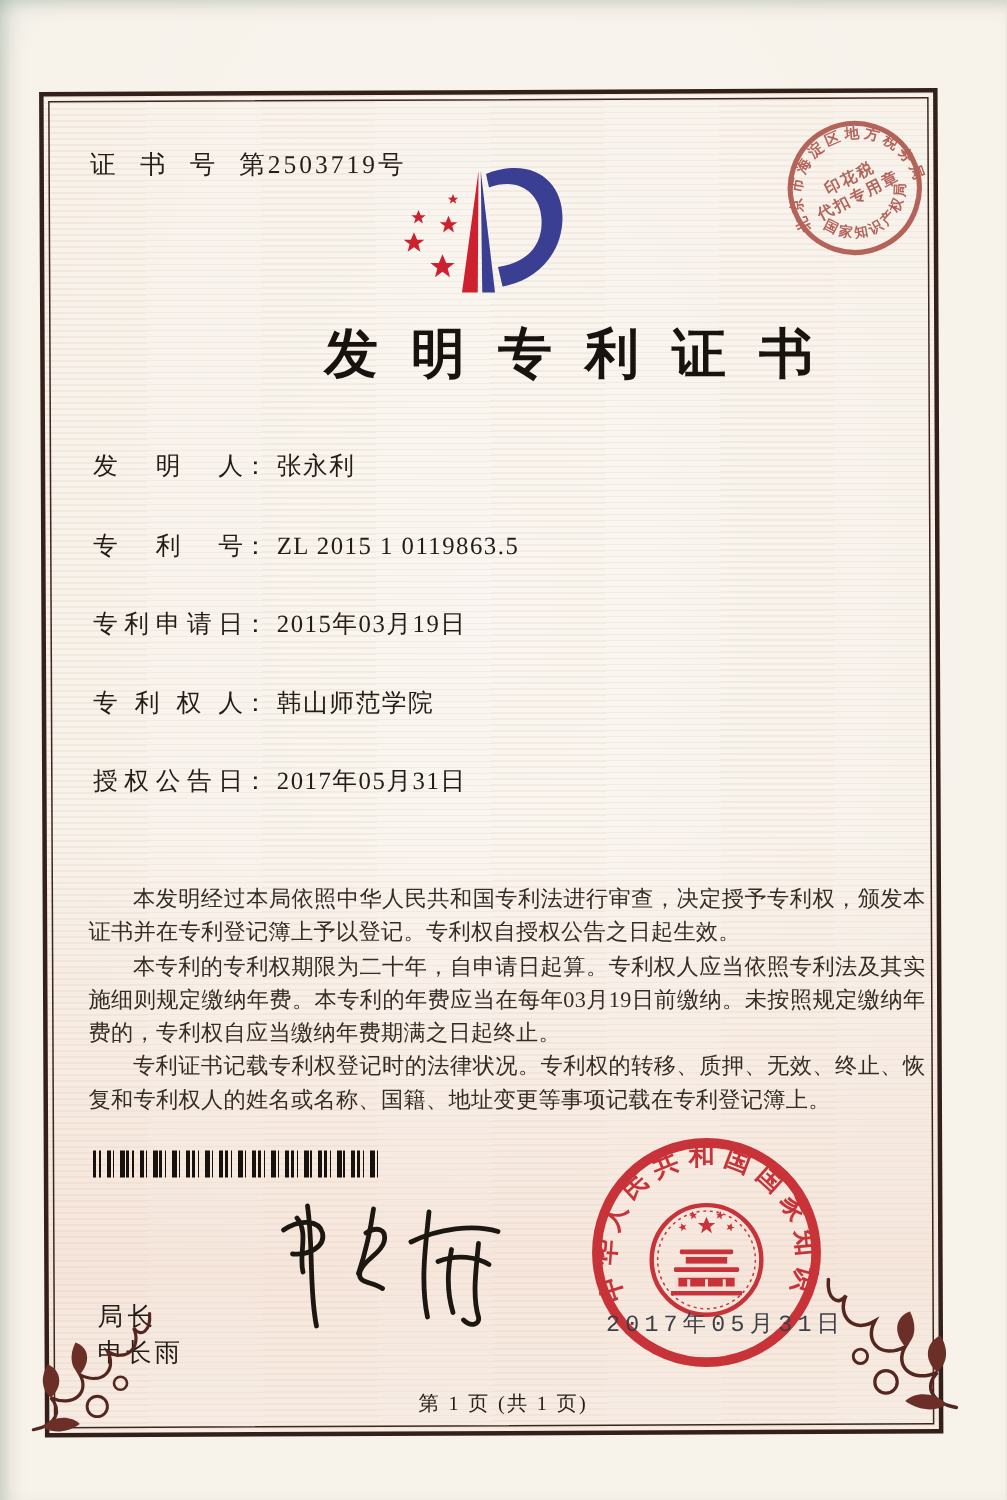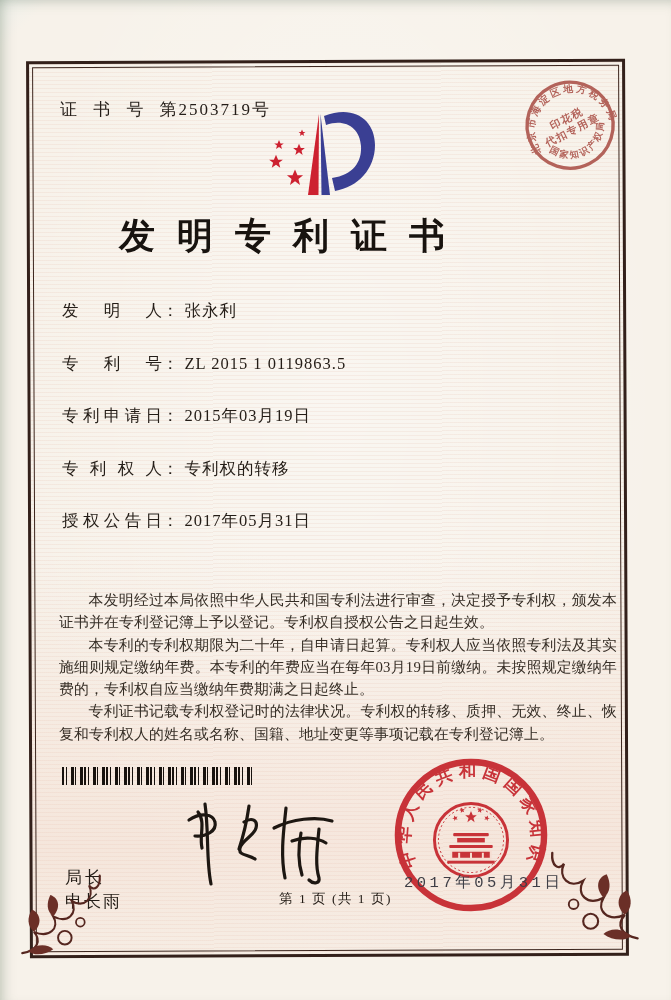--- a/index.html
+++ b/index.html
@@ -30,21 +30,21 @@
     position:absolute; left:3px; top:3px; right:3px; bottom:3px;
     border:1px solid #3c261e;
   }
   .cert-no { position:absolute; left:60px; top:98px; font-size:17px; color:#241d18; }
   .cert-no .lbl { letter-spacing:6px; margin-right:10px; }
   .cert-no .val { letter-spacing:2px; }
 
   .logo { position:absolute; left:258px; top:101px; }
 
   .doc-title {
-    position:absolute; left:0; top:212px; width:564px; text-align:center;
+    position:absolute; left:0; top:212px; width:564px; text-align:right;
     font-size:36px; font-weight:bold; color:#18130f;
     letter-spacing:22px; text-indent:22px;
   }
 
   .fields { position:absolute; left:62px; top:300px; width:540px; }
   .field-row { height:52.5px; font-size:16.5px; color:#241d17; }
   .field-label {
     display:inline-block; width:100px; vertical-align:top;
     text-align:justify; text-align-last:justify; letter-spacing:0;
   }
@@ -80,21 +80,21 @@
   }
 
   .tax-stamp { position:absolute; left:521px; top:75px; transform:rotate(-27deg); opacity:.85; }
   .tax-stamp svg { mix-blend-mode:multiply; }
 
   .ornament { position:absolute; }
   .ornament-bl { left:16px; top:866px; }
   .ornament-br { left:548px; top:832px; }
 
   .page-footer {
-    position:absolute; left:0; top:890px; width:671px; text-align:center;
+    position:absolute; left:0; top:927px; width:671px; text-align:center;
     font-size:13.5px; letter-spacing:1.5px; color:#241d17;
   }
 
   .ring-text { font-size:17.5px; font-weight:bold; letter-spacing:5.5px;
     fill:#c5262d; font-family:"Liberation Sans","DejaVu Sans",sans-serif; }
   .stamp-arc-top { font-size:9.8px; font-weight:bold; letter-spacing:2.6px; fill:#a84b42;
     font-family:"Liberation Sans","DejaVu Sans",sans-serif; }
   .stamp-arc-bottom { font-size:9.2px; font-weight:bold; letter-spacing:2px; fill:#a84b42;
     font-family:"Liberation Sans","DejaVu Sans",sans-serif; }
   .stamp-center { font-size:10.5px; font-weight:bold; fill:#a84b42; letter-spacing:1.5px;
@@ -137,21 +137,21 @@
     <div class="field-row">
       <span class="field-label">发明人</span><span class="field-colon">：</span><span class="field-value">张永利</span>
     </div>
     <div class="field-row">
       <span class="field-label">专利号</span><span class="field-colon">：</span><span class="field-value">ZL 2015 1 0119863.5</span>
     </div>
     <div class="field-row">
       <span class="field-label">专利申请日</span><span class="field-colon">：</span><span class="field-value">2015年03月19日</span>
     </div>
     <div class="field-row">
-      <span class="field-label">专利权人</span><span class="field-colon">：</span><span class="field-value">专利权的转移</span>
+      <span class="field-label">专利权人</span><span class="field-colon">：</span><span class="field-value">韩山师范学院</span>
     </div>
     <div class="field-row">
       <span class="field-label">授权公告日</span><span class="field-colon">：</span><span class="field-value">2017年05月31日</span>
     </div>
   </div>
 
   <div class="body-text">
     <p>本发明经过本局依照中华人民共和国专利法进行审查，决定授予专利权，颁发本证书并在专利登记簿上予以登记。专利权自授权公告之日起生效。</p>
     <p>本专利的专利权期限为二十年，自申请日起算。专利权人应当依照专利法及其实施细则规定缴纳年费。本专利的年费应当在每年03月19日前缴纳。未按照规定缴纳年费的，专利权自应当缴纳年费期满之日起终止。</p>
     <p>专利证书记载专利权登记时的法律状况。专利权的转移、质押、无效、终止、恢复和专利权人的姓名或名称、国籍、地址变更等事项记载在专利登记簿上。</p>

